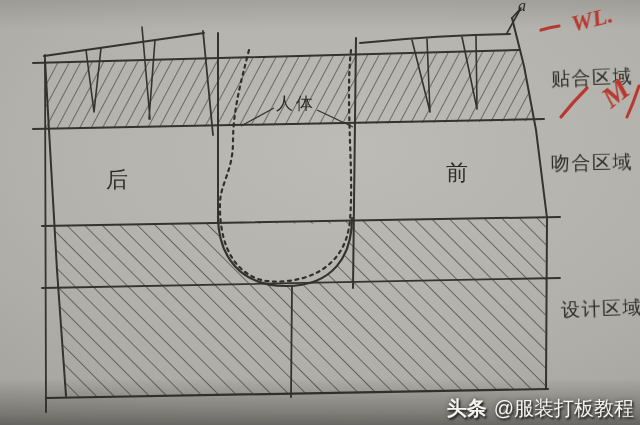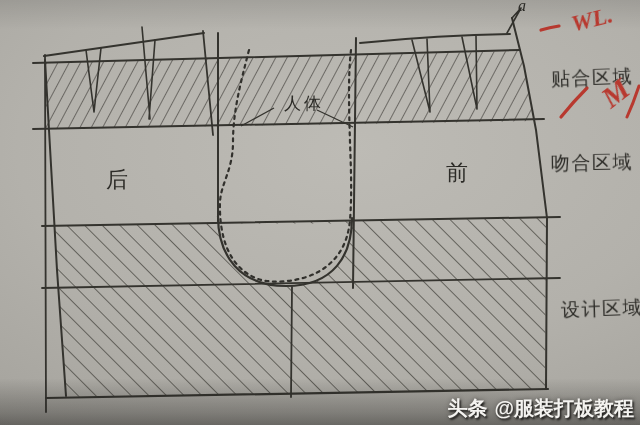--- a/index.html
+++ b/index.html
@@ -27,21 +27,21 @@
   .pt-a{font-size:16px;font-style:italic;}
   .red{color:#b8392f;font-style:italic;font-weight:bold;z-index:3;}
   .watermark{
     position:absolute;z-index:4;right:6px;top:395px;
     color:#f4f3f0;font-size:20px;
     font-family:"Liberation Sans", sans-serif;
     text-shadow:1.5px 1.5px 2px rgba(25,24,22,0.9), 0 0 4px rgba(25,24,22,0.5);
     white-space:nowrap;
   }
   .watermark .brand{font-weight:800;margin-top:24px;}
-  .watermark .handle{font-weight:700;margin-left:7px;margin-top:12px;}
+  .watermark .handle{font-weight:400;margin-left:7px;margin-top:12px;}
 </style>
 </head>
 <body>
 
 <div class="photo">
 
   <svg class="art" width="640" height="425" viewBox="0 0 640 425">
     <defs>
       <pattern id="hA" patternUnits="userSpaceOnUse" width="10" height="10" patternTransform="rotate(28)">
         <line x1="0" y1="0" x2="0" y2="10" stroke="#46443f" stroke-width="1.5"></line>
@@ -100,21 +100,21 @@
     </g>
   </svg>
 
   <div class="vignette"></div>
 
   <div class="lbl zone" style="left:551px;top:65px;transform:rotate(-2deg);">贴合区域</div>
   <div class="lbl zone" style="left:551px;top:150px;transform:rotate(-1deg);">吻合区域</div>
   <div class="lbl zone" style="left:561px;top:296px;transform:rotate(-2deg);">设计区域</div>
   <div class="lbl piece" style="left:106px;top:165px;">后</div>
   <div class="lbl piece" style="left:446px;top:158px;">前</div>
-  <div class="lbl body-lbl" style="left:284px;top:92px;">人体</div>
+  <div class="lbl body-lbl" style="left:276px;top:92px;">人体</div>
   <div class="lbl pt-a" style="left:518px;top:-3px;">a</div>
 
   <div class="lbl red" style="left:571px;top:6px;font-size:24px;transform:rotate(-14deg);">WL.</div>
   <div class="lbl red" style="left:602px;top:76px;font-size:30px;transform:rotate(-38deg);">M</div>
 
   <div class="watermark">
     <span class="brand">头条</span><span class="handle">@服装打板教程</span>
   </div>
 
 </div>

